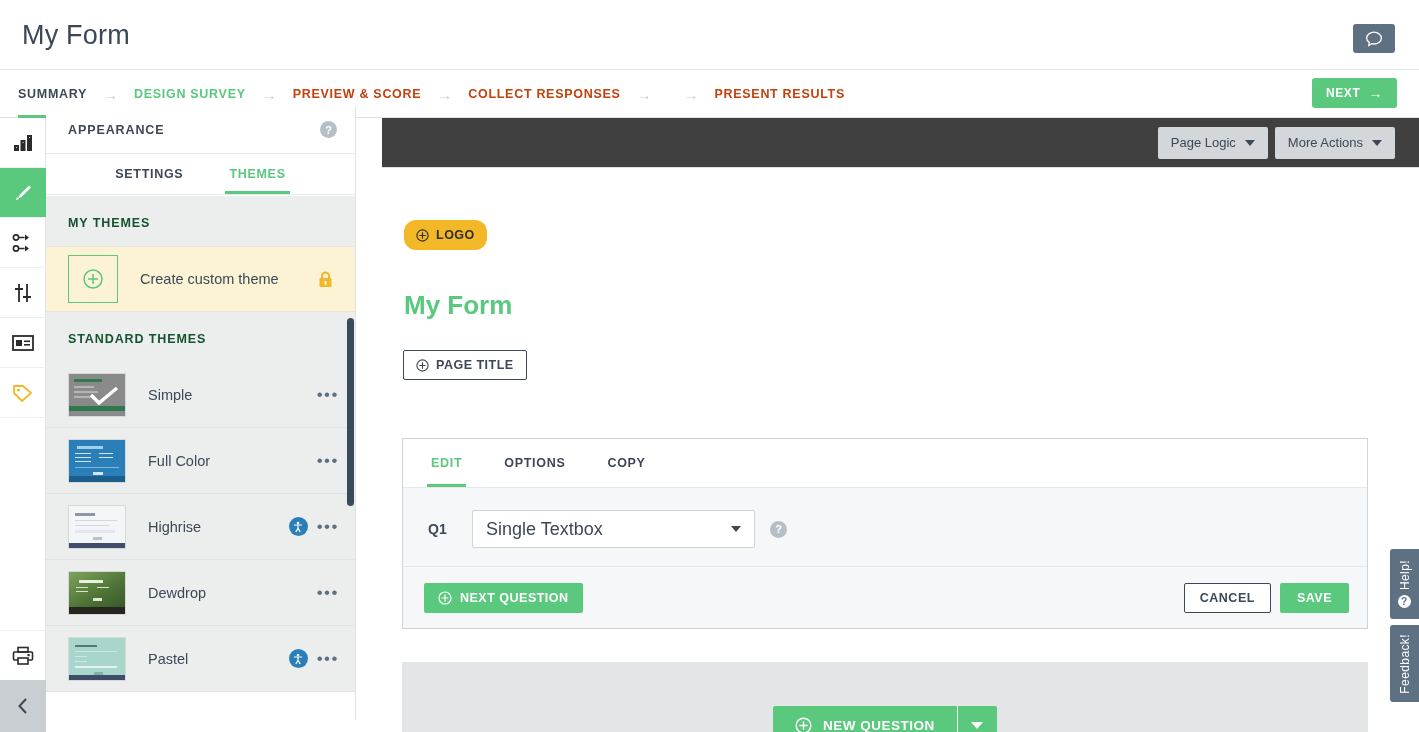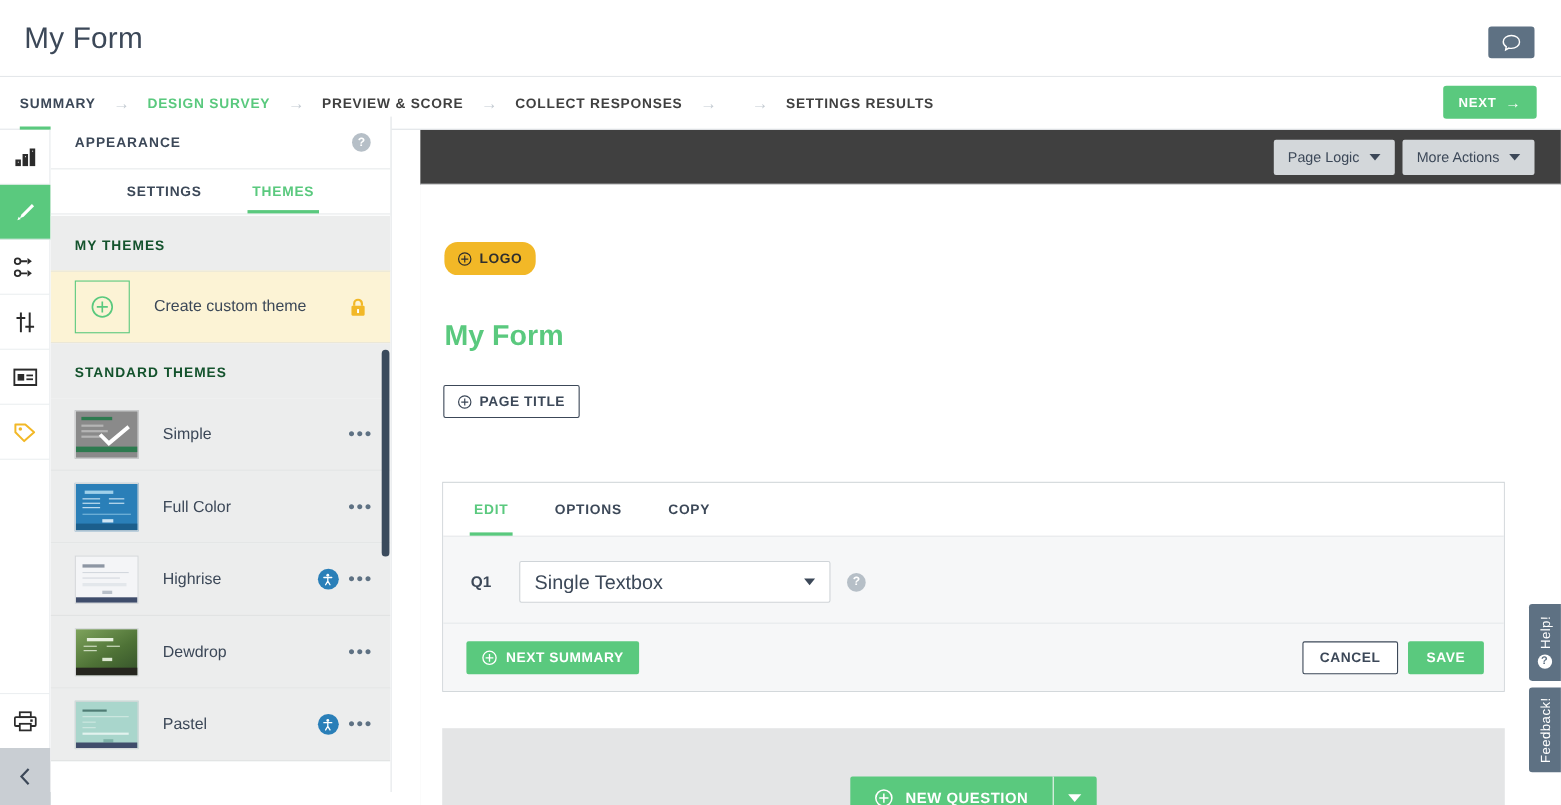--- a/index.html
+++ b/index.html
@@ -36,21 +36,21 @@
     position: absolute; top: 70px; left: 0; width: 1419px; height: 48px;
     background: #ffffff;
     border-bottom: 1px solid #dfe3e6;
   }
   .nav-items {
     position: absolute; left: 18px; top: 0; height: 48px;
     display: flex; align-items: center;
   }
   .nav-item {
     font-size: 12.5px; font-weight: bold; letter-spacing: 0.7px;
-    color: #404040; cursor: pointer; position: relative;
+    color: #c2410c; cursor: pointer; position: relative;
     height: 48px; display: flex; align-items: center;
   }
   .nav-item.active { color: #5ac97e; }
   .nav-item.active::after {
     content: ""; position: absolute; left: 0; right: 0; bottom: 0;
     height: 3px; background: #5ac97e;
   }
   .nav-arrow {
     margin: 0 16px; color: #c5ccd3; font-size: 15px;
     display: flex; align-items: center;
@@ -386,21 +386,21 @@
     <div class="nav-item">
         <span>PREVIEW &amp; SCORE</span>
       </div>
     <div class="nav-arrow">→</div>
     <div class="nav-item">
         <span>COLLECT RESPONSES</span>
       </div>
     <div class="nav-arrow">→</div>
     <div class="nav-arrow">→</div>
     <div class="nav-item">
-        <span>SETTINGS RESULTS</span>
+        <span>PRESENT RESULTS</span>
       </div>
   </div>
 </div>
 <div class="next-btn">
   <span>NEXT</span>
   <span style="font-size:14px">→</span>
 </div>
 
 <div class="icon-rail">
   <div class="rail-icon">
@@ -641,21 +641,21 @@
         </div>
         <div class="q-help">?</div>
       </div>
 
       <div class="q-footer">
         <div class="btn-green">
           <svg width="14" height="14" viewBox="0 0 14 14">
             <circle cx="7" cy="7" r="6" fill="none" stroke="#ffffff" stroke-width="1.2"></circle>
             <path d="M7 3.5v7M3.5 7h7" stroke="#ffffff" stroke-width="1.2"></path>
           </svg>
-          <span>NEXT SUMMARY</span>
+          <span>NEXT QUESTION</span>
         </div>
         <div class="spacer"></div>
         <div class="btn-outline" style="margin-right:9px">
           <span>CANCEL</span>
         </div>
         <div class="btn-green" style="padding:0 17px">
           <span>SAVE</span>
         </div>
       </div>
     </div>

